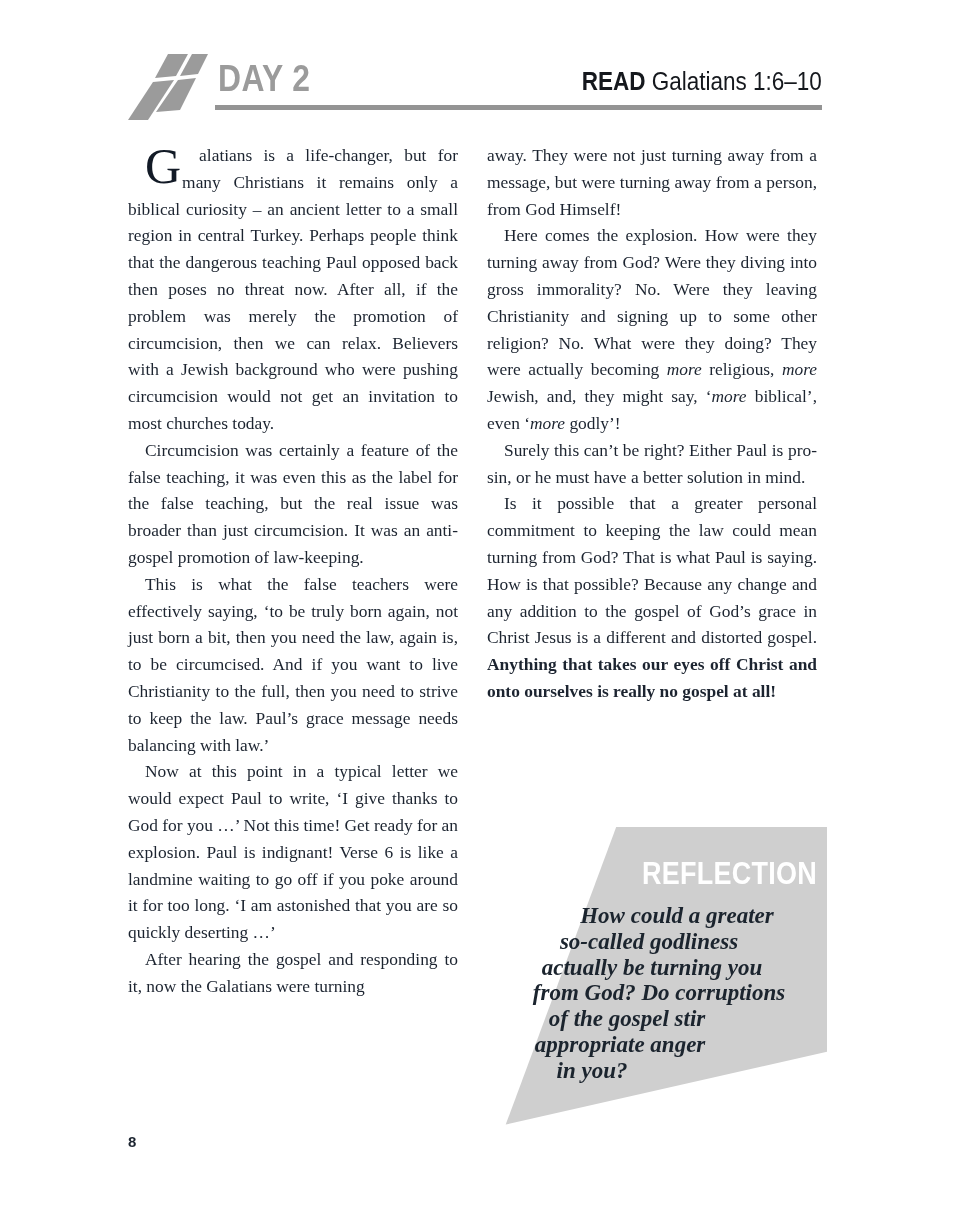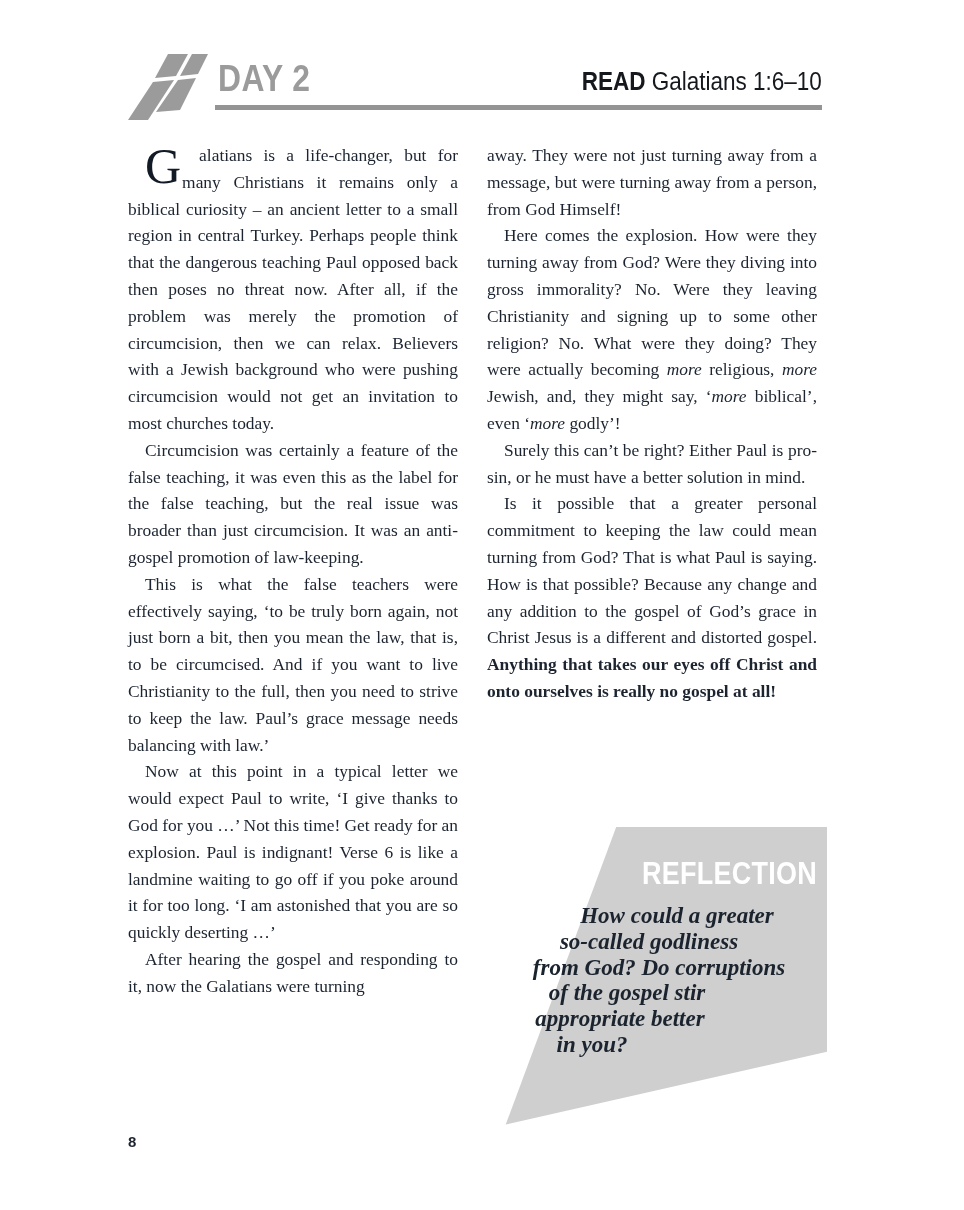--- a/index.html
+++ b/index.html
@@ -203,40 +203,41 @@
     <div class="read-block">
       <span class="read-label">READ</span><span>&nbsp;</span><span class="read-ref">Galatians 1:6–10</span>
     </div>
 
     <div class="header-rule"></div>
   </div>
 
   <div class="col col-left">
     <p class="dropcap-para"><span class="dropcap">G</span><span>alatians is a life-changer, but for many Christians it remains only a biblical curiosity – an ancient letter to a small region in central Turkey. Perhaps people think that the dangerous teaching Paul opposed back then poses no threat now. After all, if the problem was merely the promotion of circumcision, then we can relax. Believers with a Jewish background who were pushing circumcision would not get an invitation to most churches today.</span></p>
     <p>Circumcision was certainly a feature of the false teaching, it was even this as the label for the false teaching, but the real issue was broader than just circumcision. It was an anti-gospel promotion of law-keeping.</p>
-    <p>This is what the false teachers were effectively saying, ‘to be truly born again, not just born a bit, then you mean the law, that is, to be circumcised. And if you want to live Christianity to the full, then you need to strive to keep the law. Paul’s grace message needs balancing with law.’</p>
+    <p>This is what the false teachers were effectively saying, ‘to be truly born again, not just born a bit, then you need the law, again is, to be circumcised. And if you want to live Christianity to the full, then you need to strive to keep the law. Paul’s grace message needs balancing with law.’</p>
     <p>Now at this point in a typical letter we would expect Paul to write, ‘I give thanks to God for you …’ Not this time! Get ready for an explosion. Paul is indignant! Verse 6 is like a landmine waiting to go off if you poke around it for too long. ‘I am astonished that you are so quickly deserting …’</p>
     <p>After hearing the gospel and responding to it, now the Galatians were turning</p>
   </div>
 
   <div class="col col-right">
     <p class="no-indent">away. They were not just turning away from a message, but were turning away from a person, from God Himself!</p>
     <p><span>Here comes the explosion. How were they turning away from God? Were they diving into gross immorality? No. Were they leaving Christianity and signing up to some other religion? No. What were they doing? They were actually becoming </span><i class="em">more</i><span> religious, </span><i class="em">more</i><span> Jewish, and, they might say, ‘</span><i class="em">more</i><span> biblical’, even ‘</span><i class="em">more</i><span> godly’!</span></p>
     <p>Surely this can’t be right? Either Paul is pro-sin, or he must have a better solution in mind.</p>
     <p><span>Is it possible that a greater personal commitment to keeping the law could mean turning from God? That is what Paul is saying. How is that possible? Because any change and any addition to the gospel of God’s grace in Christ Jesus is a different and distorted gospel. </span><b class="strong">Anything that takes our eyes off Christ and onto ourselves is really no gospel at all!</b></p>
   </div>
 
   <div class="reflection">
     <div class="reflection-shape"></div>
     <div class="reflection-heading">REFLECTION</div>
     <div class="reflection-body">
       <span class="rl-1">How could a greater</span>
       <span class="rl-3">so-called godliness</span>
+      <span class="rl-4">actually be turning you</span>
       <span class="rl-5">from God? Do corruptions</span>
       <span class="rl-6">of the gospel stir</span>
-      <span class="rl-7">appropriate better</span>
+      <span class="rl-7">appropriate anger</span>
       <span class="rl-8">in you?</span>
     </div>
   </div>
 
   <div class="page-number">8</div>
 
 </div>
 
 </body></html>

